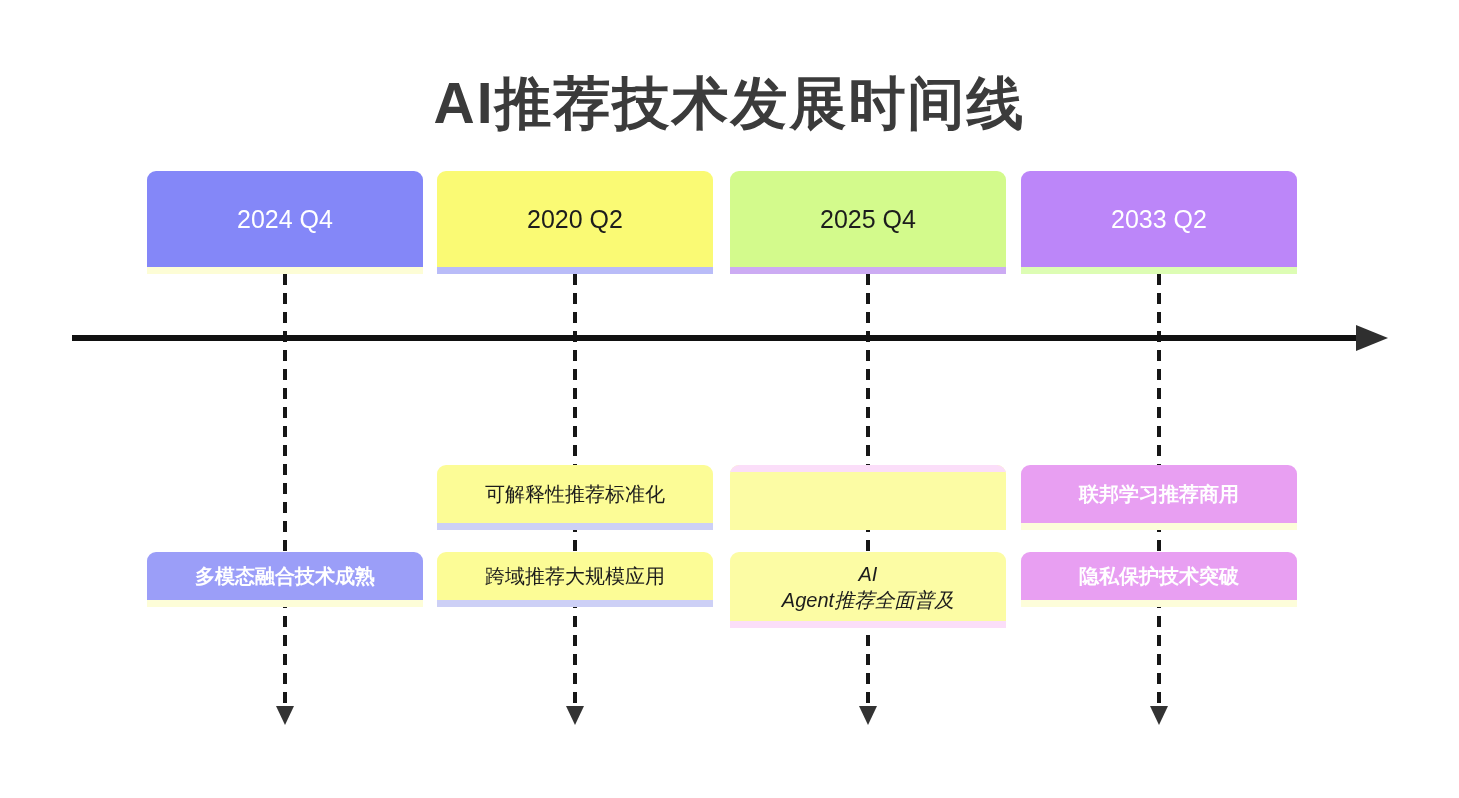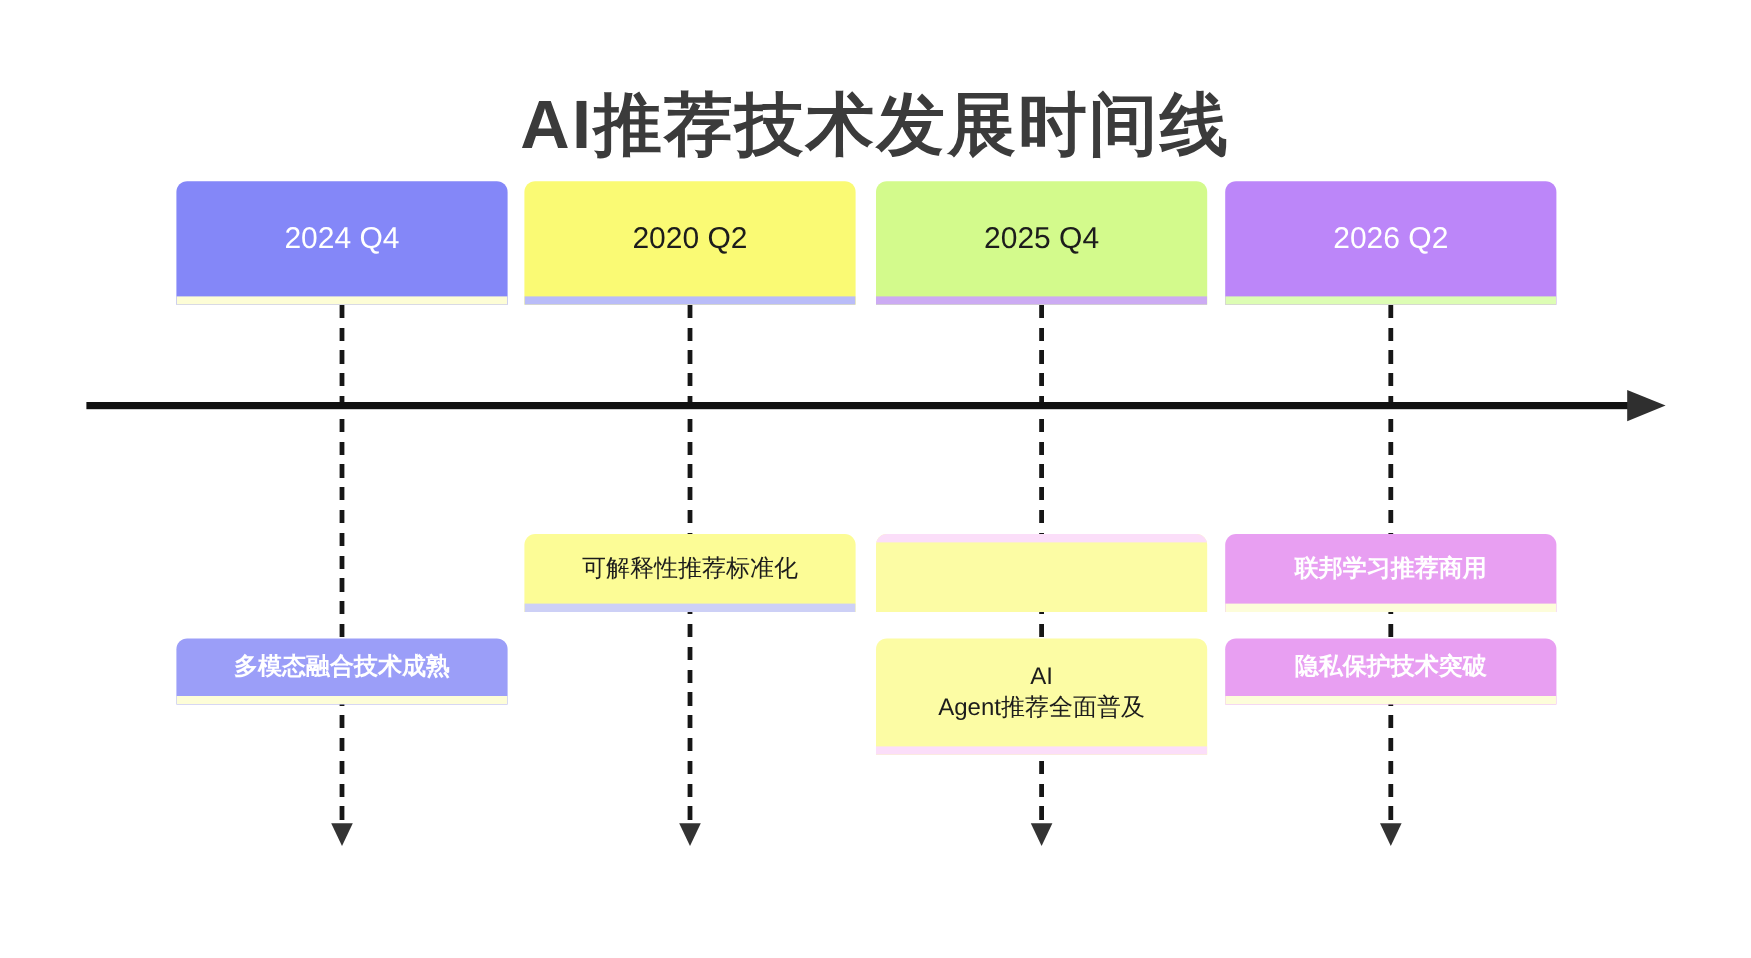--- a/index.html
+++ b/index.html
@@ -43,21 +43,21 @@
     width: 0;
     height: 0;
     border-top: 13px solid transparent;
     border-bottom: 13px solid transparent;
     border-left: 32px solid #2f2f2f;
     z-index: 2;
   }
   
   .column {
     position: absolute;
-    top: 151px;
+    top: 171px;
     width: 276px;
     height: 560px;
   }
   .dash-line {
     position: absolute;
     left: calc(50% - 2px);
     top: 103px;
     width: 4px;
     height: 432px;
     background: repeating-linear-gradient(180deg,
@@ -114,21 +114,21 @@
   }
   .item-box .box-label {
     font-size: 20px;
     color: var(--item-fg);
     font-weight: var(--item-weight);
     padding: 0 8px;
   }
   .item-box .strip { background: var(--item-strip); }
   .item-1 { top: 294px; height: 65px; }
   .item-2 { top: 381px; height: 55px; }
-  .item-2.tall { height: 97px; }
+  .item-2.tall { height: 76px; font-style: italic; }
 </style>
 </head>
 <body>
 
 <div class="canvas">
 
   <div class="page-title">AI推荐技术发展时间线</div>
 
   <div class="axis-line"></div>
   <div class="axis-arrowhead"></div>
@@ -150,20 +150,24 @@
     <div class="dash-line"></div>
     <div class="down-arrowhead"></div>
     <div class="box header-box">
       <div class="box-label">2020 Q2</div>
       <div class="strip"></div>
     </div>
     <div class="box item-box item-1">
       <div class="box-label">可解释性推荐标准化</div>
       <div class="strip"></div>
     </div>
+    <div class="box item-box item-2">
+      <div class="box-label">跨域推荐大规模应用</div>
+      <div class="strip"></div>
+    </div>
   </div>
 
   <div class="column" style="left: 730px; --header-bg: #d3fa8c; --header-strip: #ccabf3; --header-fg: #1c1c1c; --item-bg: #fcfca4; --item-strip: #fbdef9; --item-fg: #1c1c1c; --item-weight: normal;">
     <div class="dash-line"></div>
     <div class="down-arrowhead"></div>
     <div class="box header-box">
       <div class="box-label">2025 Q4</div>
       <div class="strip"></div>
     </div>
     <div class="box item-box item-1">
@@ -173,21 +177,21 @@
       <div class="box-label">AI
 Agent推荐全面普及</div>
       <div class="strip"></div>
     </div>
   </div>
 
   <div class="column" style="left: 1021px; --header-bg: #bc86f9; --header-strip: #ddfdb4; --header-fg: #ffffff; --item-bg: #e89ff2; --item-strip: #fdfdda; --item-fg: #ffffff; --item-weight: bold;">
     <div class="dash-line"></div>
     <div class="down-arrowhead"></div>
     <div class="box header-box">
-      <div class="box-label">2026 Q2</div>
+      <div class="box-label">2033 Q2</div>
       <div class="strip"></div>
     </div>
     <div class="box item-box item-1">
       <div class="box-label">联邦学习推荐商用</div>
       <div class="strip"></div>
     </div>
     <div class="box item-box item-2">
       <div class="box-label">隐私保护技术突破</div>
       <div class="strip"></div>
     </div>

